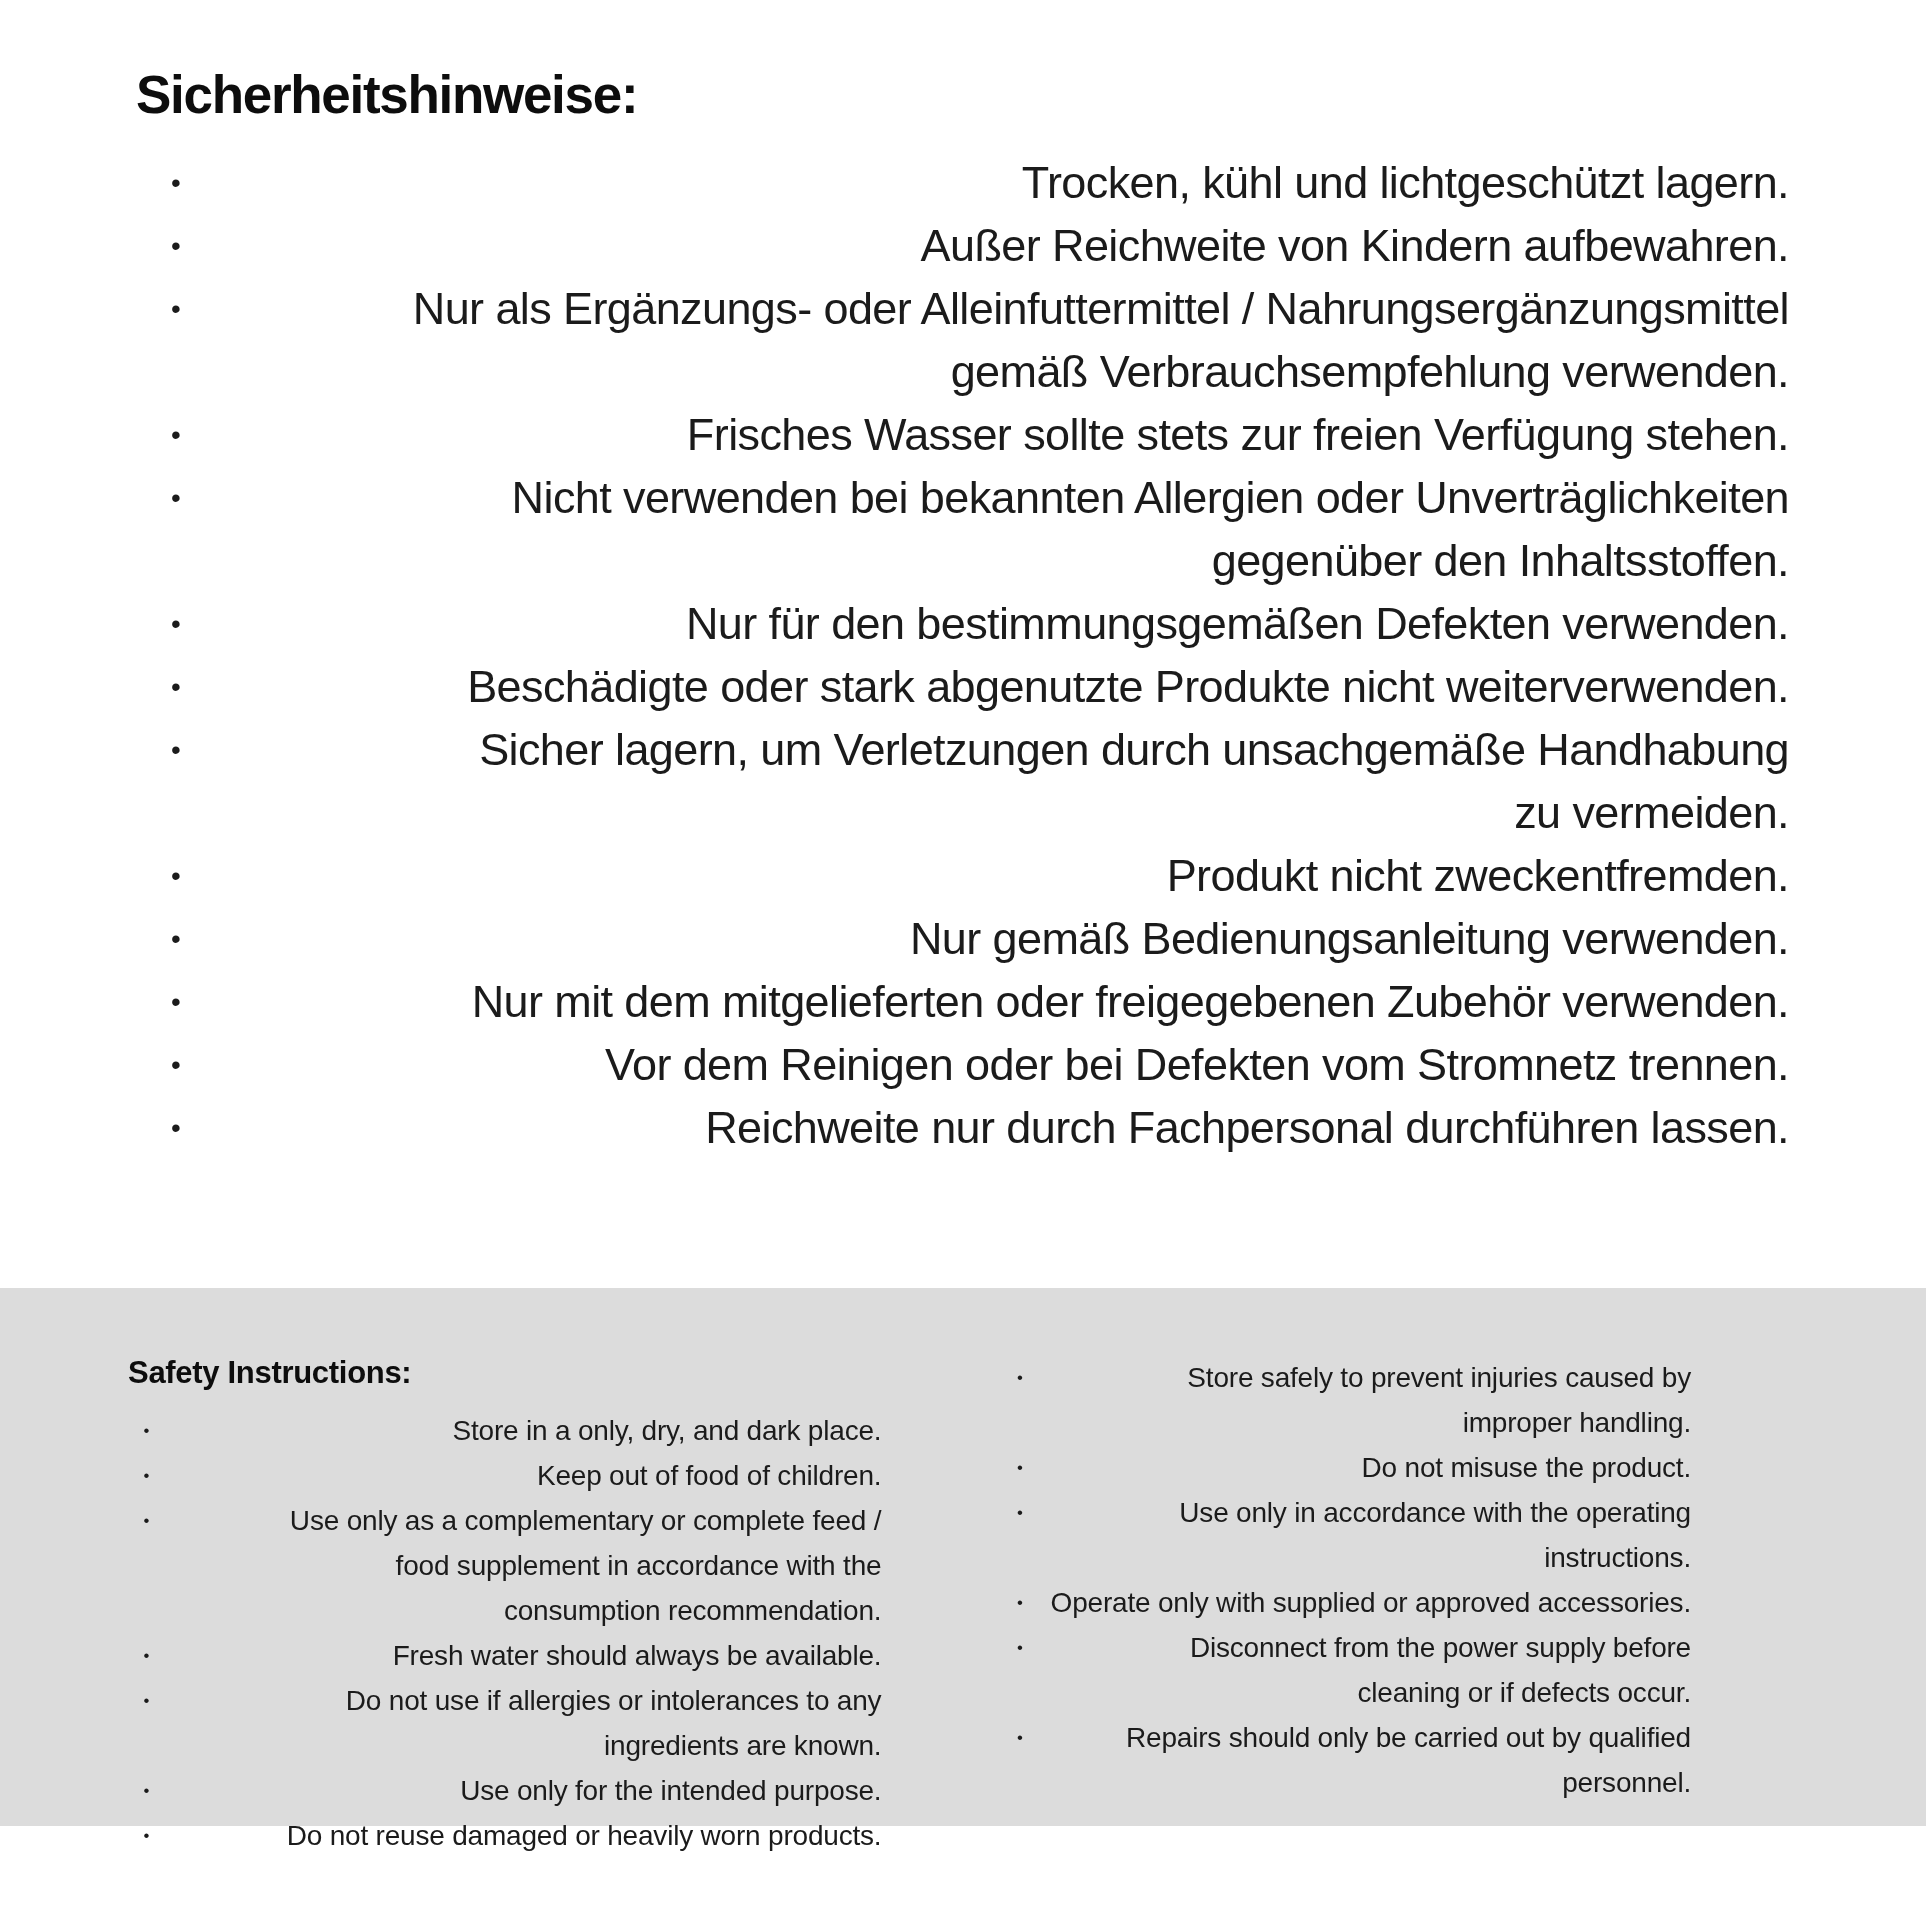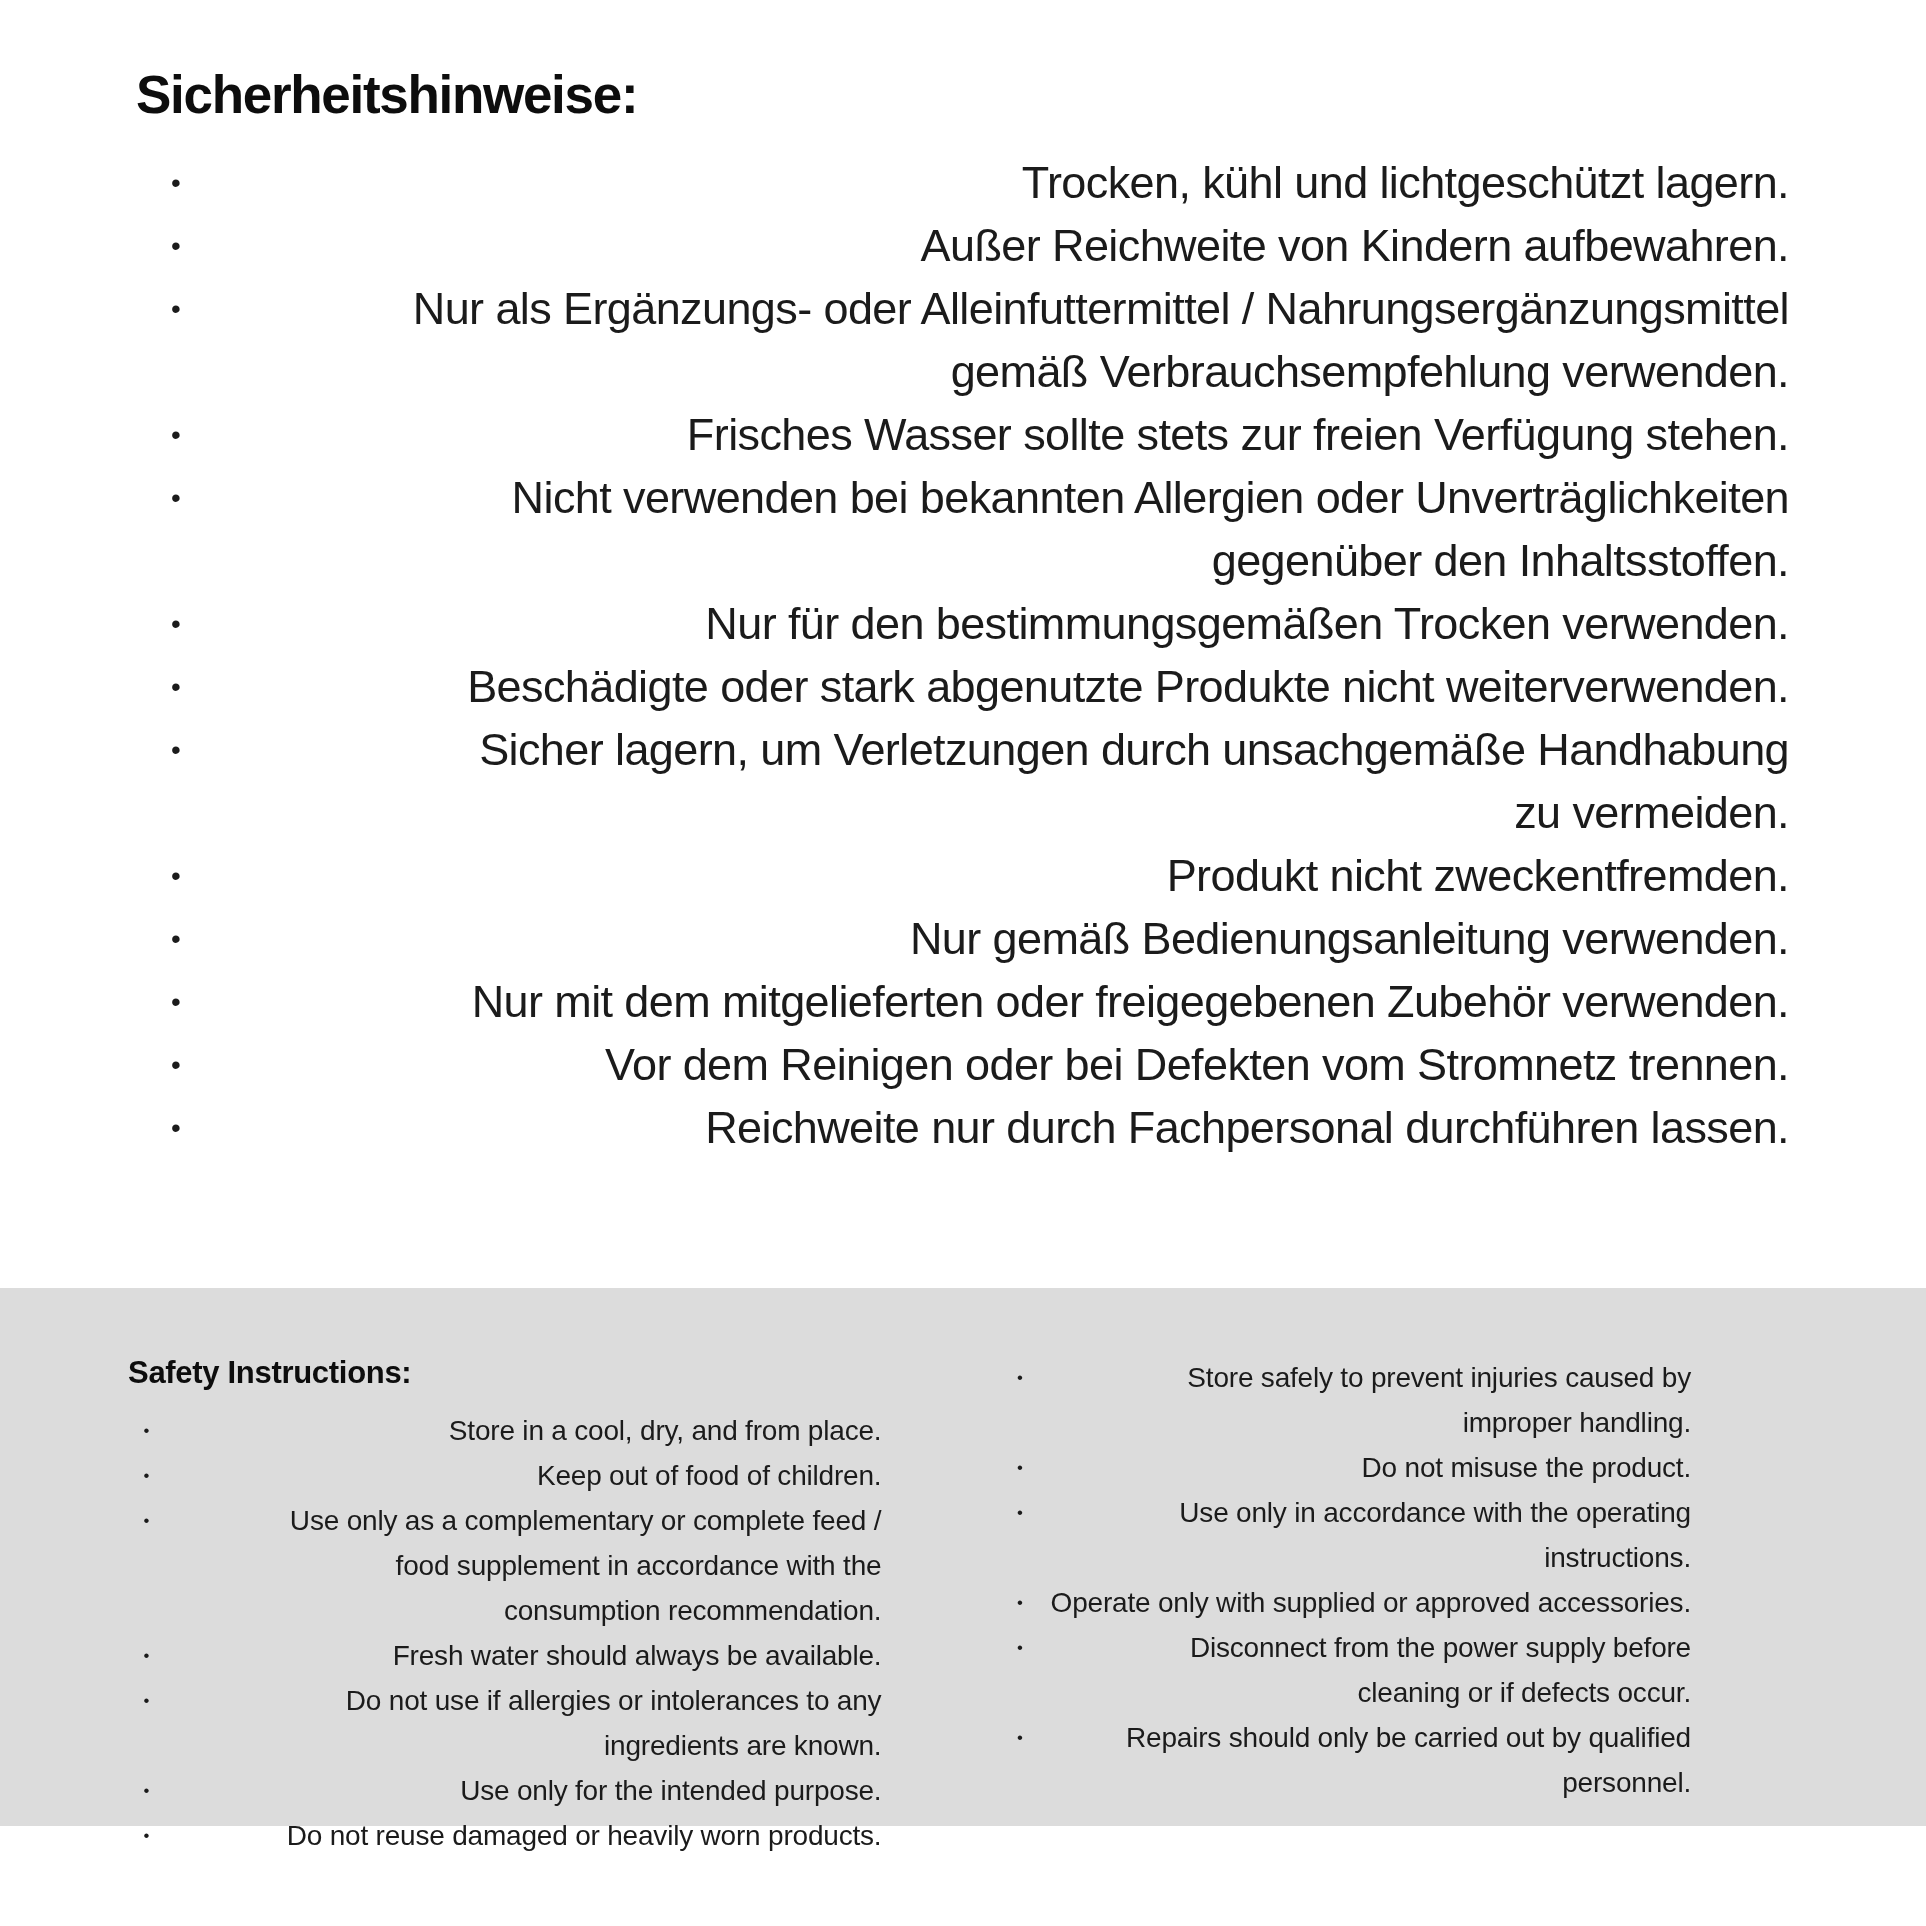--- a/index.html
+++ b/index.html
@@ -119,21 +119,21 @@
       <li class="bullet-item">
         <span class="bullet-dot">•</span>
         <span class="bullet-text">Frisches Wasser sollte stets zur freien Verfügung stehen.</span>
       </li>
       <li class="bullet-item">
         <span class="bullet-dot">•</span>
         <span class="bullet-text">Nicht verwenden bei bekannten Allergien oder Unverträglichkeiten gegenüber&nbsp;den&nbsp;Inhaltsstoffen.</span>
       </li>
       <li class="bullet-item">
         <span class="bullet-dot">•</span>
-        <span class="bullet-text">Nur für den bestimmungsgemäßen Trocken verwenden.</span>
+        <span class="bullet-text">Nur für den bestimmungsgemäßen Defekten verwenden.</span>
       </li>
       <li class="bullet-item">
         <span class="bullet-dot">•</span>
         <span class="bullet-text">Beschädigte oder stark abgenutzte Produkte nicht weiterverwenden.</span>
       </li>
       <li class="bullet-item">
         <span class="bullet-dot">•</span>
         <span class="bullet-text">Sicher lagern, um Verletzungen durch unsachgemäße Handhabung zu&nbsp;vermeiden.</span>
       </li>
       <li class="bullet-item">
@@ -158,21 +158,21 @@
       </li>
     </ul>
 </div>
 
 <div class="section-en">
   <div class="en-left">
     <h2 class="en-title">Safety Instructions:</h2>
     <ul class="list en-list">
         <li class="bullet-item">
           <span class="bullet-dot">•</span>
-          <span class="bullet-text">Store in a cool, dry, and from place.</span>
+          <span class="bullet-text">Store in a only, dry, and dark place.</span>
         </li>
         <li class="bullet-item">
           <span class="bullet-dot">•</span>
           <span class="bullet-text">Keep out of food of children.</span>
         </li>
         <li class="bullet-item">
           <span class="bullet-dot">•</span>
           <span class="bullet-text">Use only as a complementary or complete feed / food&nbsp;supplement&nbsp;in&nbsp;accordance&nbsp;with&nbsp;the consumption&nbsp;recommendation.</span>
         </li>
         <li class="bullet-item">

